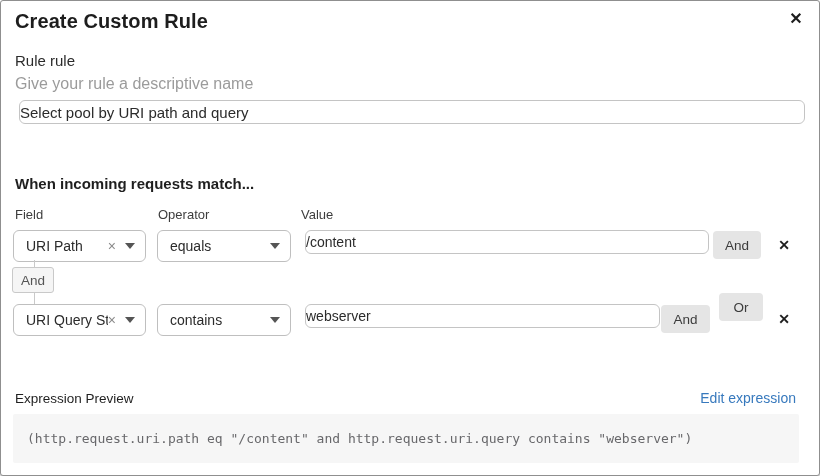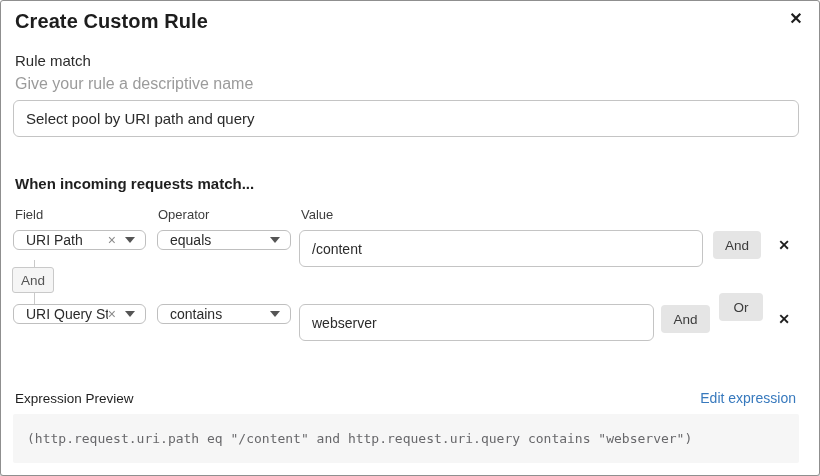--- a/index.html
+++ b/index.html
@@ -27,44 +27,45 @@
     display: flex; align-items: center; justify-content: center;
     font-size: 16px; font-weight: 700; color: #1d1d1d;
     cursor: pointer; background: none; border: none;
   }
 
   .rule-label { position: absolute; left: 14px; top: 51px; font-size: 15px; color: #2b2b2b; }
   .rule-help  { position: absolute; left: 14px; top: 74px; font-size: 16px; color: #9b9b9b; }
 
   .text-input {
     position: absolute;
-    height: 37px;
+    height: 24px;
     border: 1px solid #c4c4c4;
     border-radius: 6px;
-    padding: 0 12px;
+    padding: 0 0;
     font-size: 15px; color: #2b2b2b;
     font-family: "Liberation Sans", "DejaVu Sans", sans-serif;
     background: #fff;
     outline: none;
+    margin-left: 6px;
   }
   .name-input { left: 12px; top: 99px; width: 786px; }
 
   .match-heading {
     position: absolute; left: 14px; top: 174px;
     font-size: 15px; font-weight: 700; color: #1f1f1f;
   }
 
   .col-label { position: absolute; top: 206px; font-size: 13px; color: #3d3d3d; }
   .col-field    { left: 14px; }
   .col-operator { left: 157px; }
   .col-value    { left: 300px; text-align: right; }
 
   .select {
     position: absolute;
-    height: 20px;
+    height: 32px;
     border: 1px solid #bfbfbf;
     border-radius: 6px;
     background: #fff;
     display: flex; align-items: center;
     padding: 0 10px 0 12px;
     font-size: 14px; color: #2b2b2b;
     cursor: pointer;
   }
   .select .sel-text { flex: 1; white-space: nowrap; overflow: hidden; }
   .select .clear-x {
@@ -142,21 +143,21 @@
   }
 </style>
 </head>
 <body>
 
 <div class="dialog">
 
   <div class="title">Create Custom Rule</div>
   <button class="close-btn">✕</button>
 
-  <div class="rule-label">Rule match</div>
+  <div class="rule-label">Rule rule</div>
   <div class="rule-help">Give your rule a descriptive name</div>
   <input class="text-input name-input" type="text" value="Select pool by URI path and query" style="">
 
   <div class="match-heading">When incoming requests match...</div>
 
   <div class="col-label col-field">Field</div>
   <div class="col-label col-operator">Operator</div>
   <div class="col-label col-value">Value</div>
 
   <div class="select sel-field row1">

